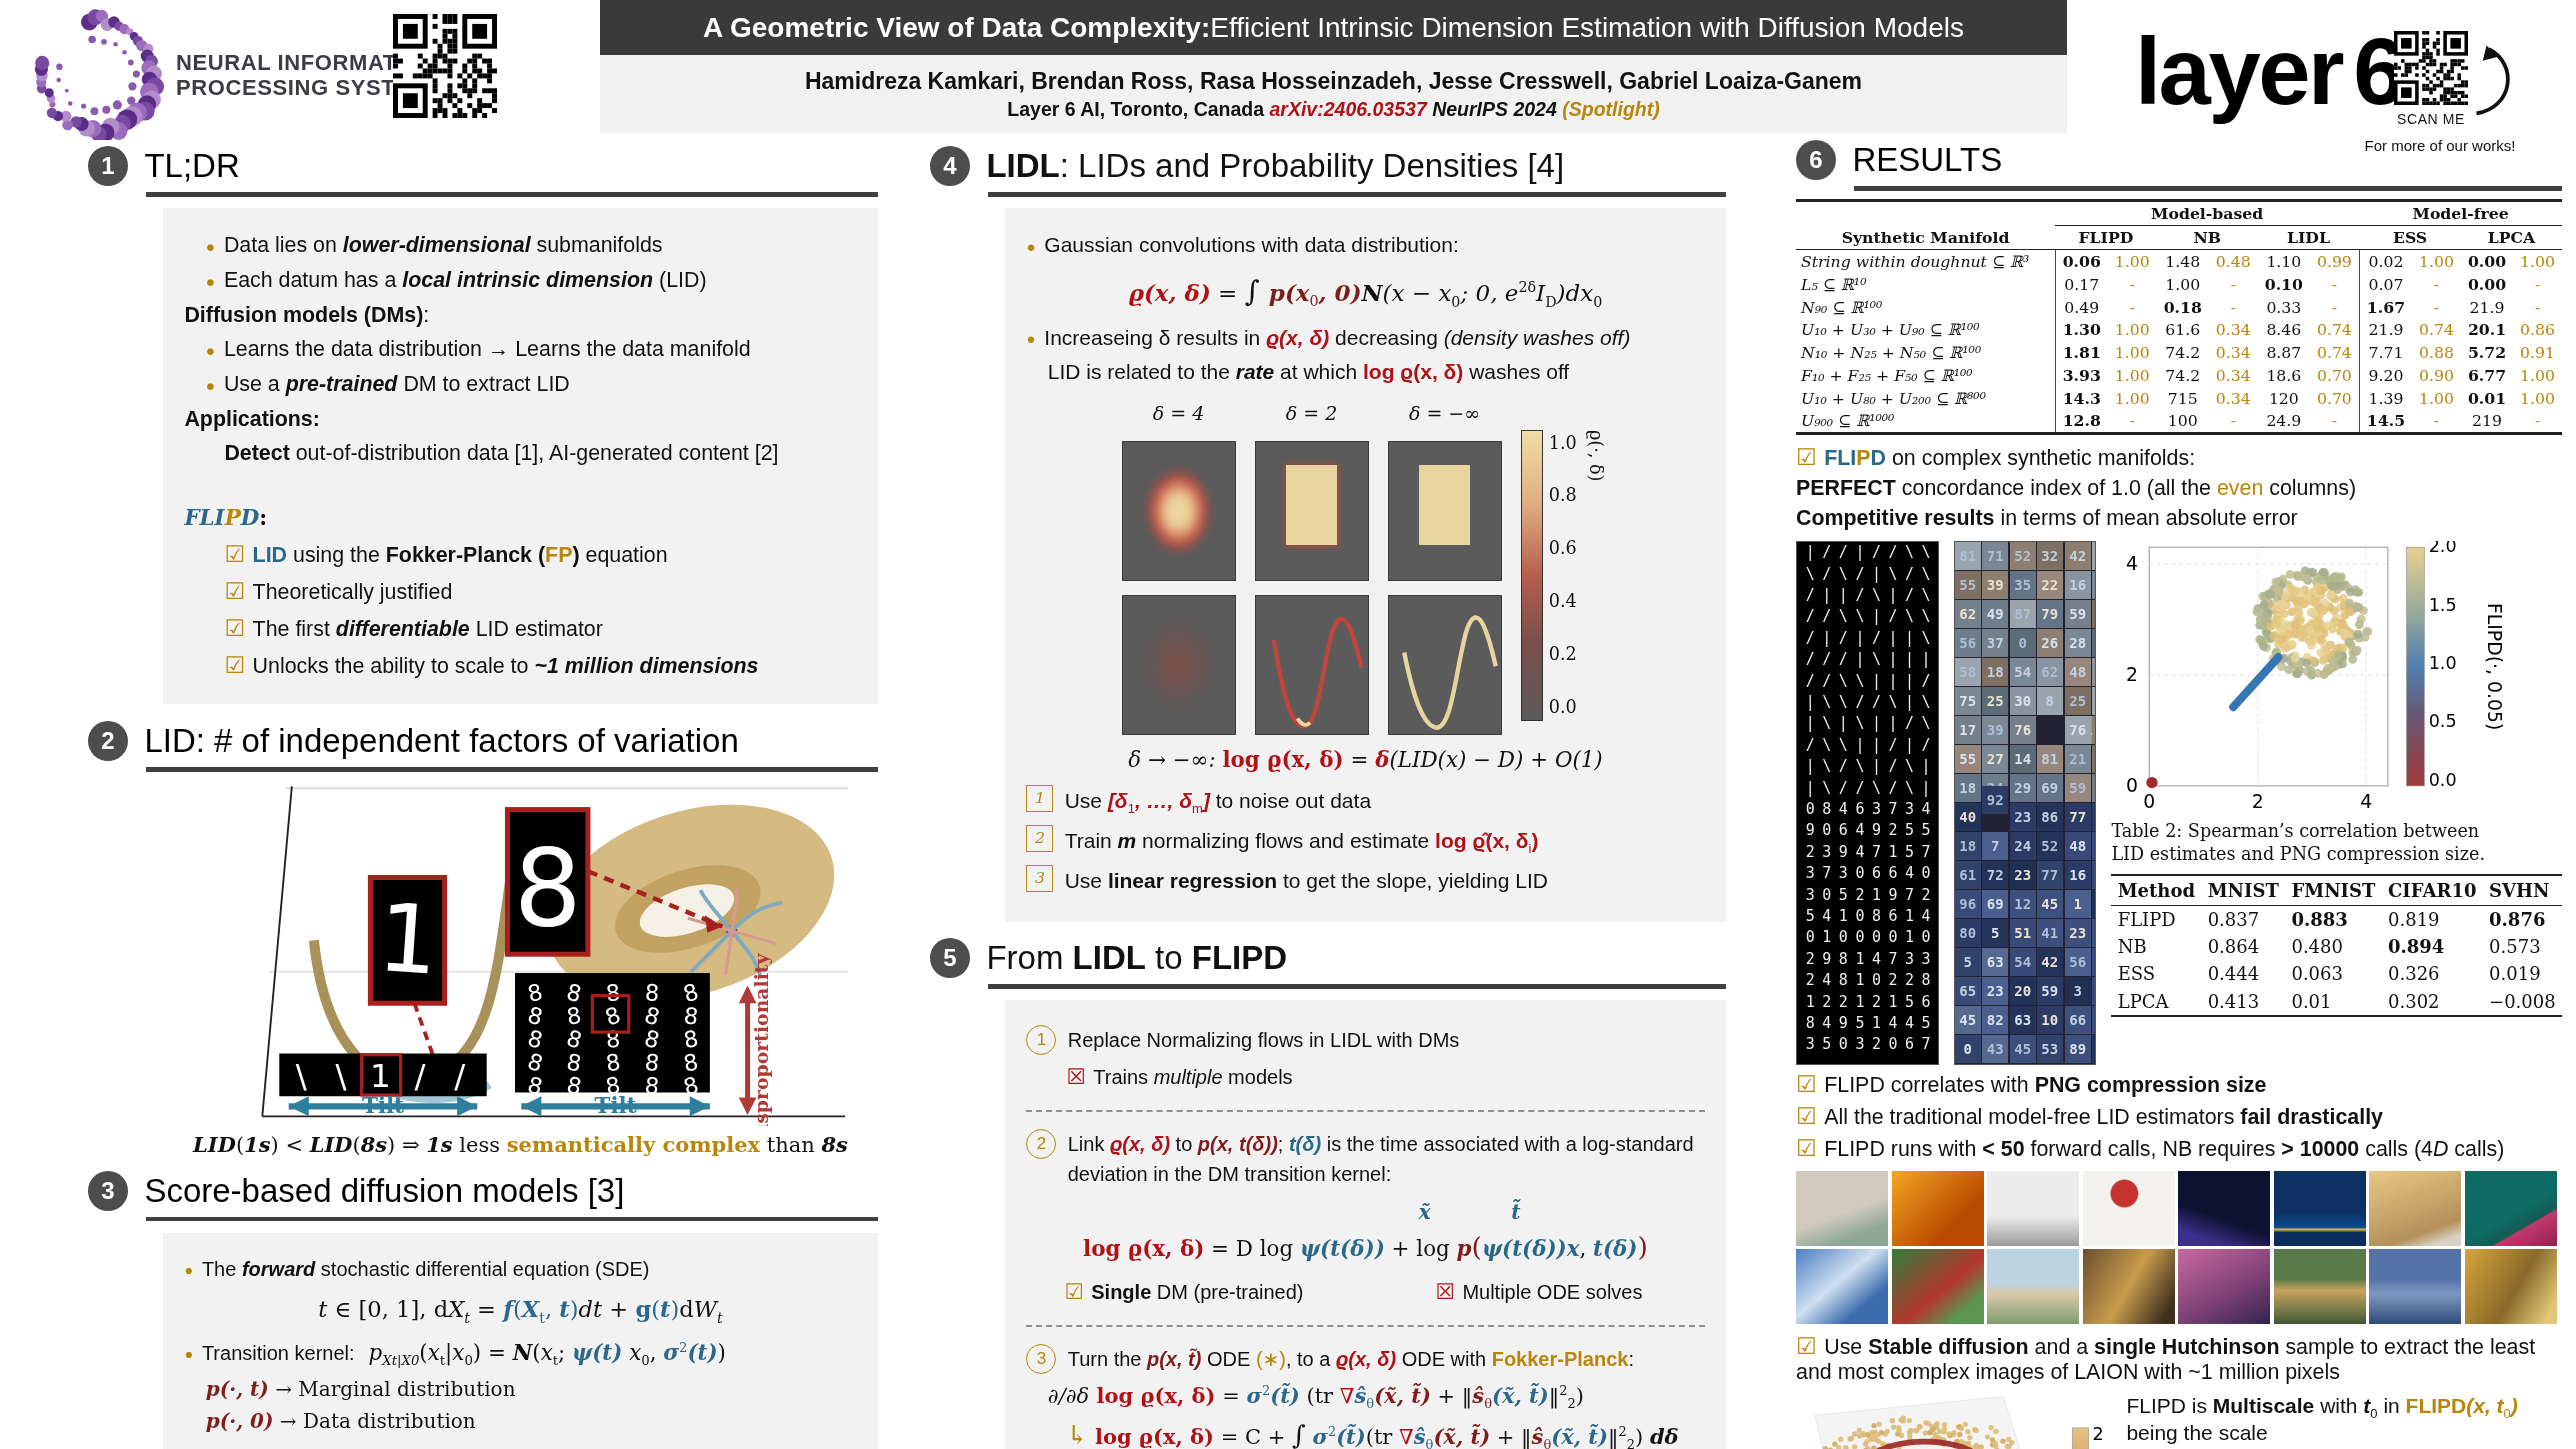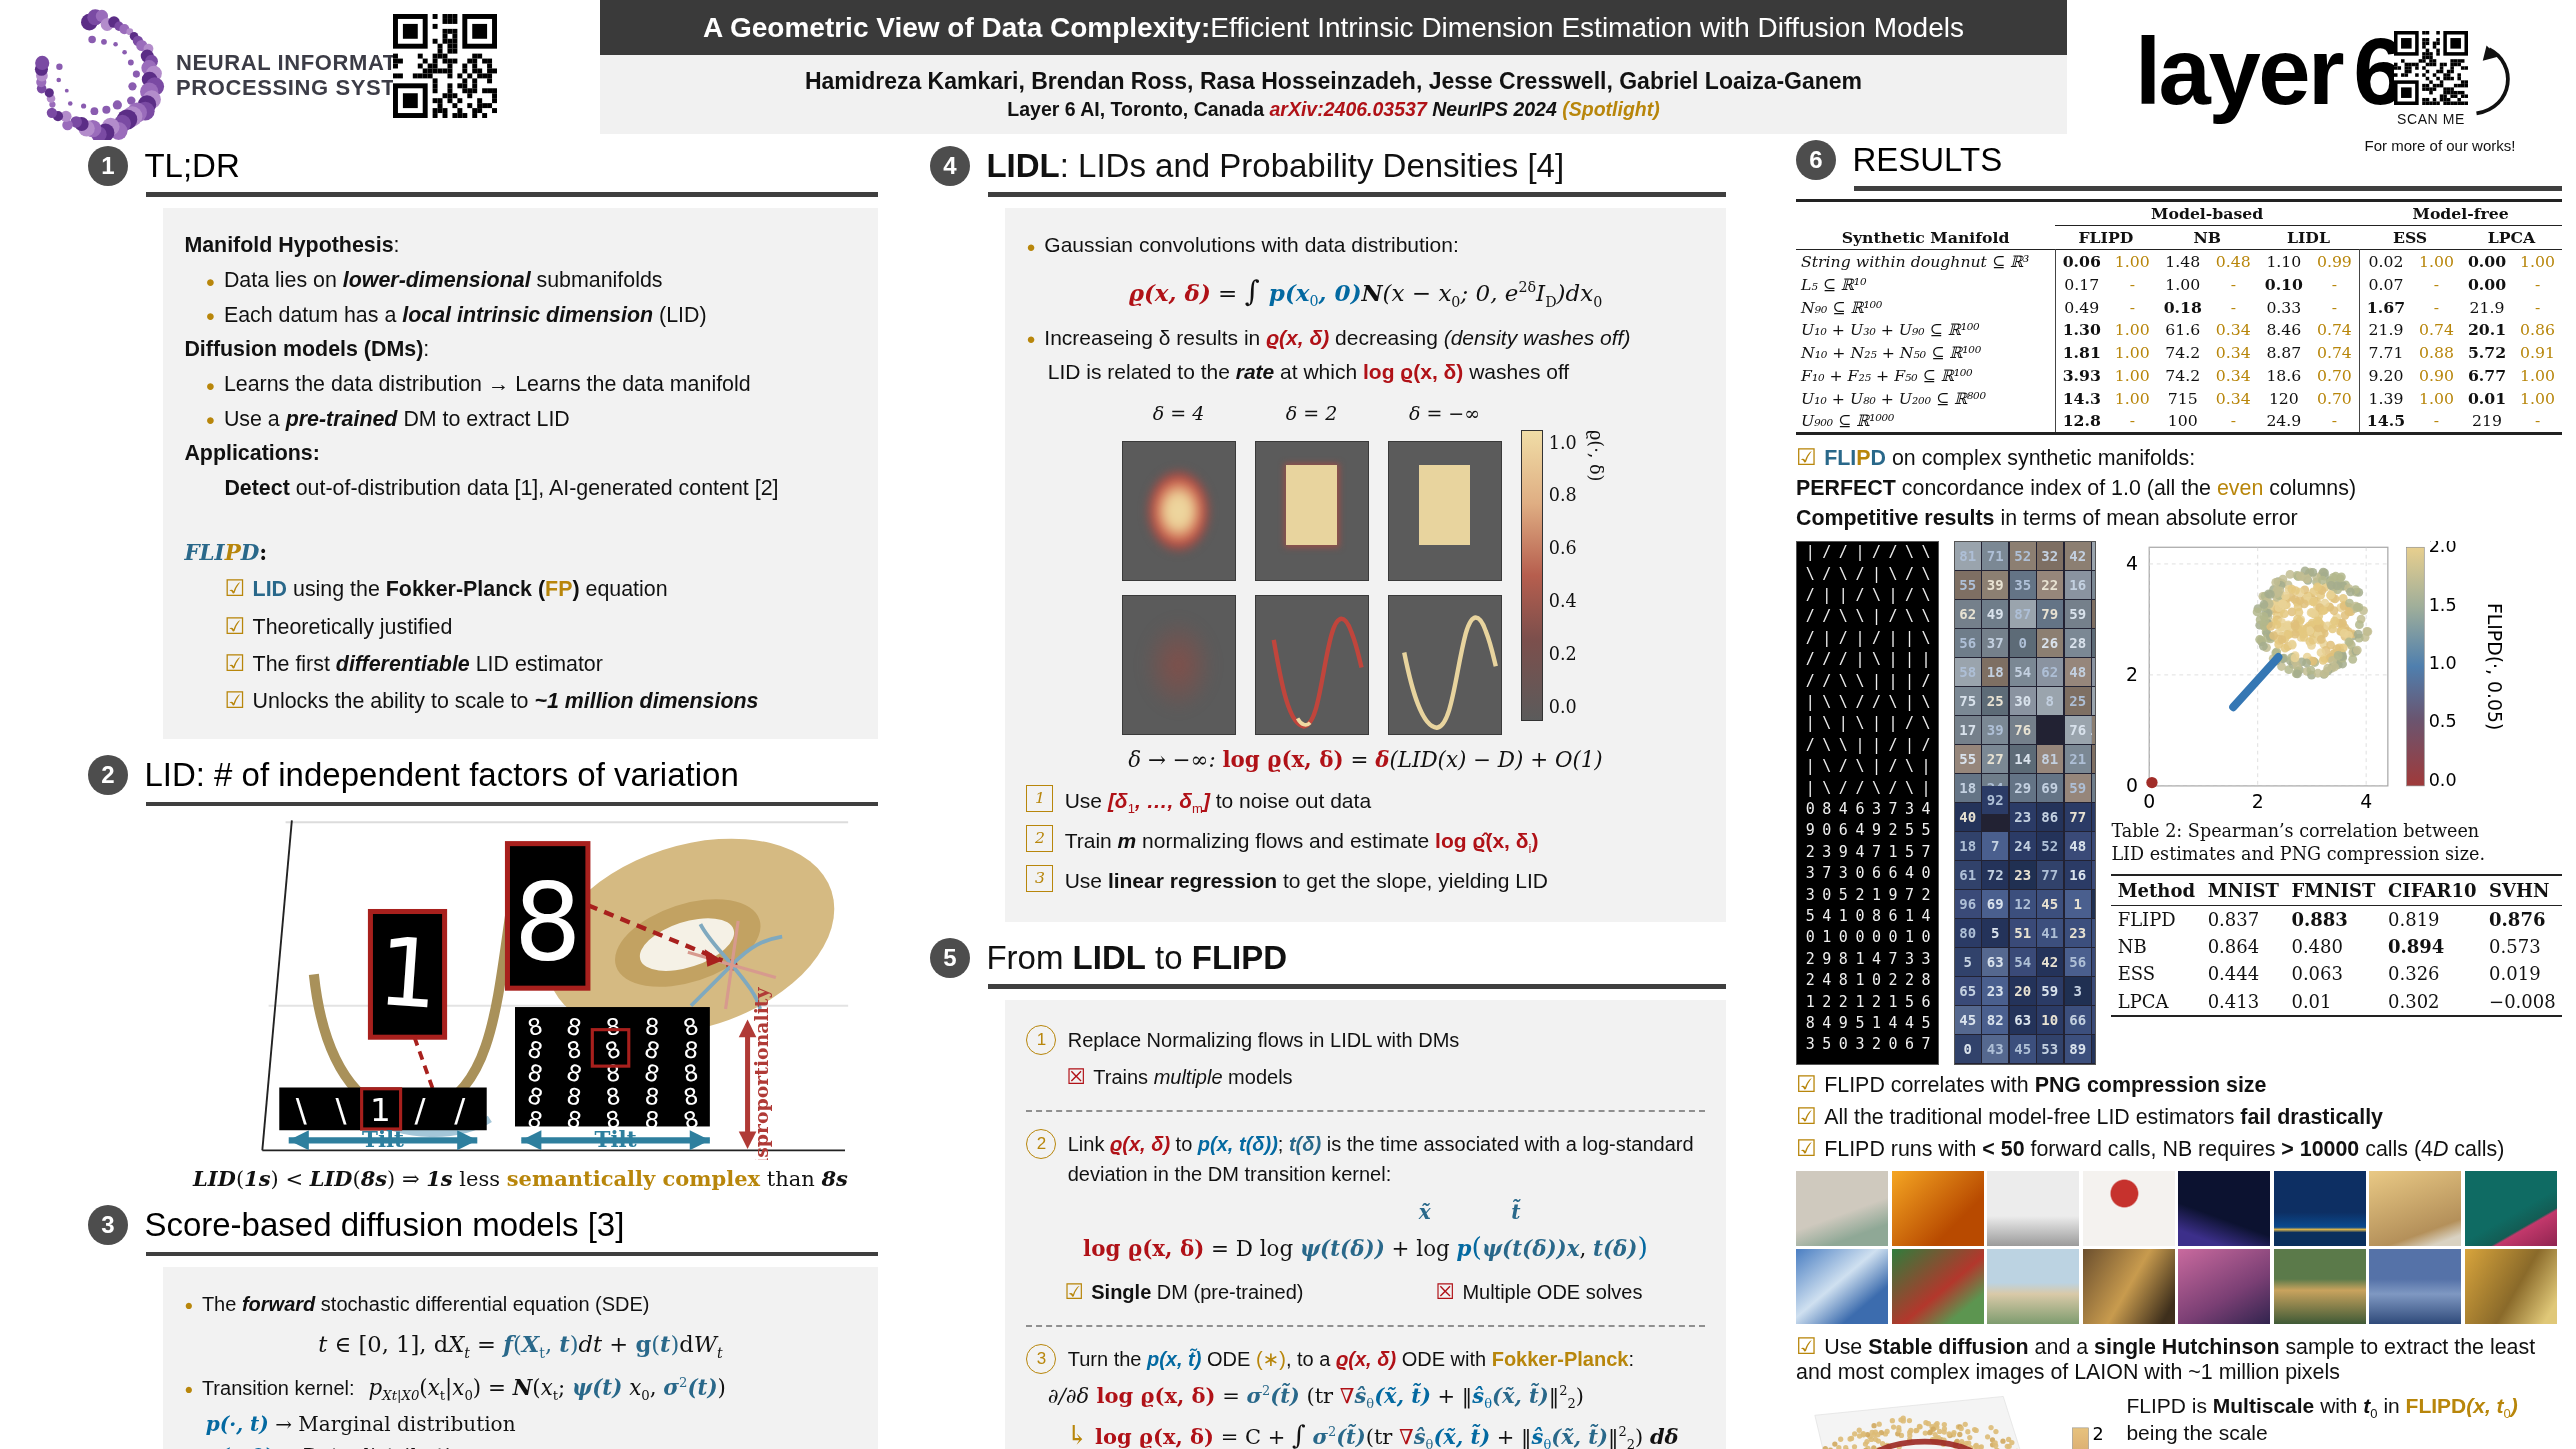--- a/index.html
+++ b/index.html
@@ -33,21 +33,21 @@
   .stitle{font-size:33px;color:#000;}
   .underl{height:4.4px;background:#3f3f3f;margin:6.3px 0 11.3px 58px;}
   .panel{background:#f2f2f2;margin-left:75px;padding:19px 21.4px;font-size:21px;line-height:1.5;}
   .ln{margin:2.5px 0;}
   .ind1{margin-left:21.4px;}
   .ind2{margin-left:40px;}
   .dot{color:#b8860b;font-size:0.72em;vertical-align:middle;margin-right:8.8px;}
   .chk{color:#b8860b;font-size:1.08em;margin-right:7.5px;}
   .bad{color:#b01117;font-size:1.08em;margin-right:7.5px;}
   .bold{font-weight:bold;} .it{font-style:italic;}
-  .k{color:#111;} .r{color:#b01117;} .o{color:#0369a1;margin-top:20px;} .b{color:#29688a;} .g{color:#b8860b;} 
+  .k{color:#111;} .r{color:#b01117;} .o{color:#7f1d1d;margin-top:20px;} .b{color:#29688a;} .g{color:#b8860b;} 
   .sup{vertical-align:super;font-size:62%;} .sub{vertical-align:sub;font-size:62%;}
   .big{font-size:125%;}
   .math{font-family:"DejaVu Serif",serif;}
   .fcenter{text-align:center;margin:8.8px 0;}
   .divid{border-top:2.5px dashed #8f8f8f;margin:16.4px 0;}
   .gnum{display:inline-flex;align-items:center;justify-content:center;width:28px;height:28px;
         border:1.9px solid #b8860b;border-radius:50%;color:#b8860b;font-size:17px;margin-right:11.3px;flex:0 0 auto;}
   .gsq{display:inline-flex;align-items:center;justify-content:center;width:25px;height:25px;
         border:1.9px solid #b8860b;color:#b8860b;font-size:15.7px;font-style:italic;margin-right:11.3px;
         font-family:"DejaVu Serif",serif;flex:0 0 auto;}
@@ -486,21 +486,20 @@
   <div class="works">For more of our works!</div>
 
   <div class="col c1">
     <div class="sech">
       <div class="snum">1</div>
       <div class="stitle">TL;DR</div>
     </div>
     <div class="underl"></div>
 
     <div class="panel" style="font-size:21.4px;">
-      <div class="ln"><span class="k bold">Manifold Hypothesis</span><span class="k">:</span></div>
       <div class="ln ind1"><span class="dot">●</span><span><span class="k">Data lies on </span><span class="k bold it">lower-dimensional</span><span class="k"> submanifolds</span></span></div>
       <div class="ln ind1"><span class="dot">●</span><span><span class="k">Each datum has a </span><span class="k bold it">local intrinsic dimension</span><span class="k"> (LID)</span></span></div>
       <div class="ln"><span class="k bold">Diffusion models (DMs)</span><span class="k">:</span></div>
       <div class="ln ind1"><span class="dot">●</span><span><span class="k">Learns the data distribution → Learns the data manifold</span></span></div>
       <div class="ln ind1"><span class="dot">●</span><span><span class="k">Use a </span><span class="k bold it">pre-trained</span><span class="k"> DM to extract LID</span></span></div>
       <div class="ln"><span class="k bold">Applications:</span></div>
       <div class="ln ind2"><span class="k bold">Detect</span><span class="k"> out-of-distribution data [1], AI-generated content [2]</span></div>
       <div style="height:28px;"></div>
       <div class="ln math"><span class="b bold it">FLI</span><span class="g bold it">P</span><span class="b bold it">D</span><span class="k bold">:</span></div>
       <div class="ln ind2"><span class="chk">☑</span><span><span class="b bold">LID</span><span class="k"> using the </span><span class="k bold">Fokker-Planck</span><span class="k bold"> (</span><span class="g bold">FP</span><span class="k bold">)</span><span class="k"> equation</span></span></div>

